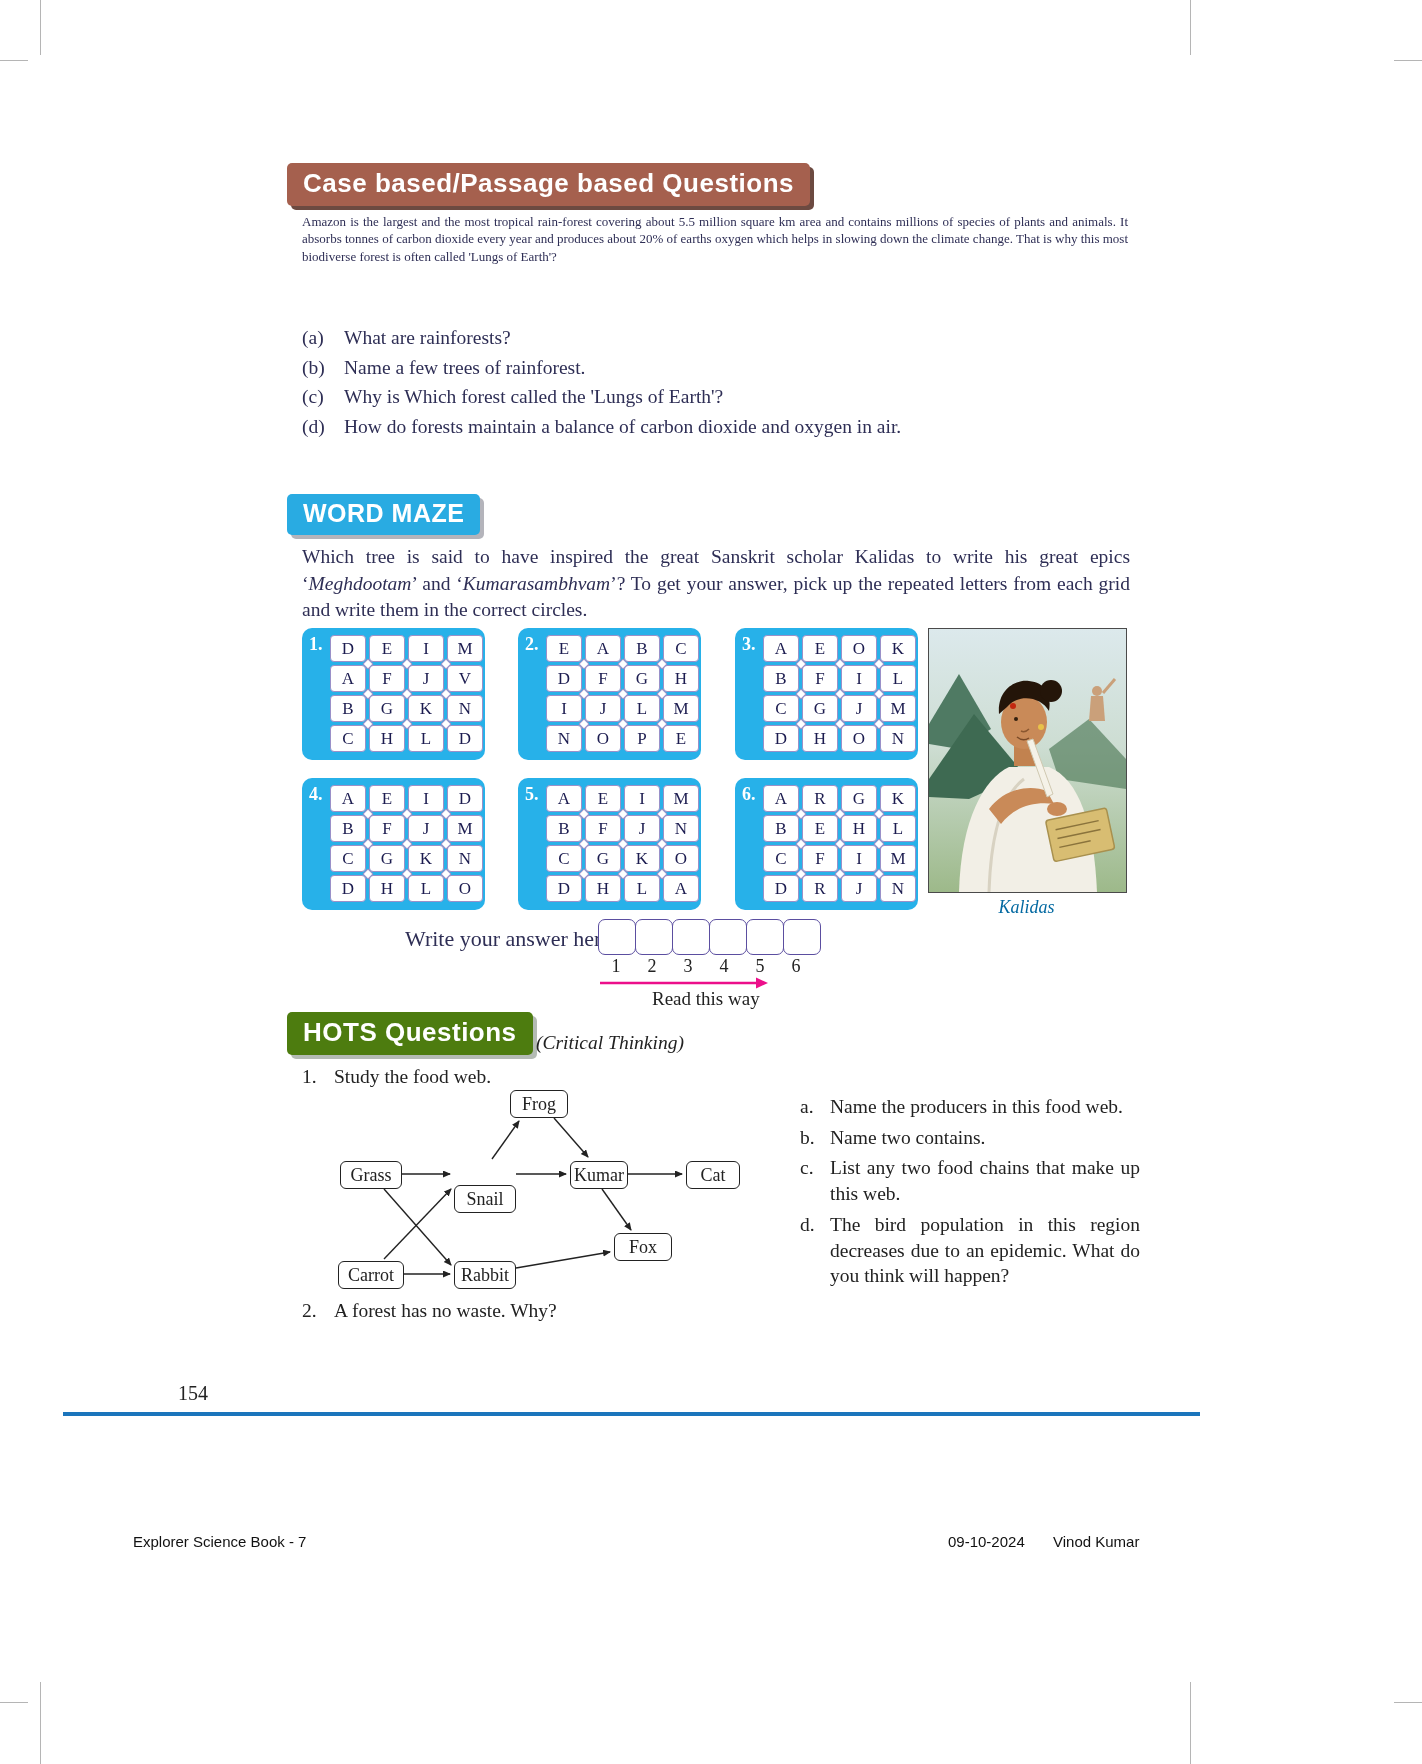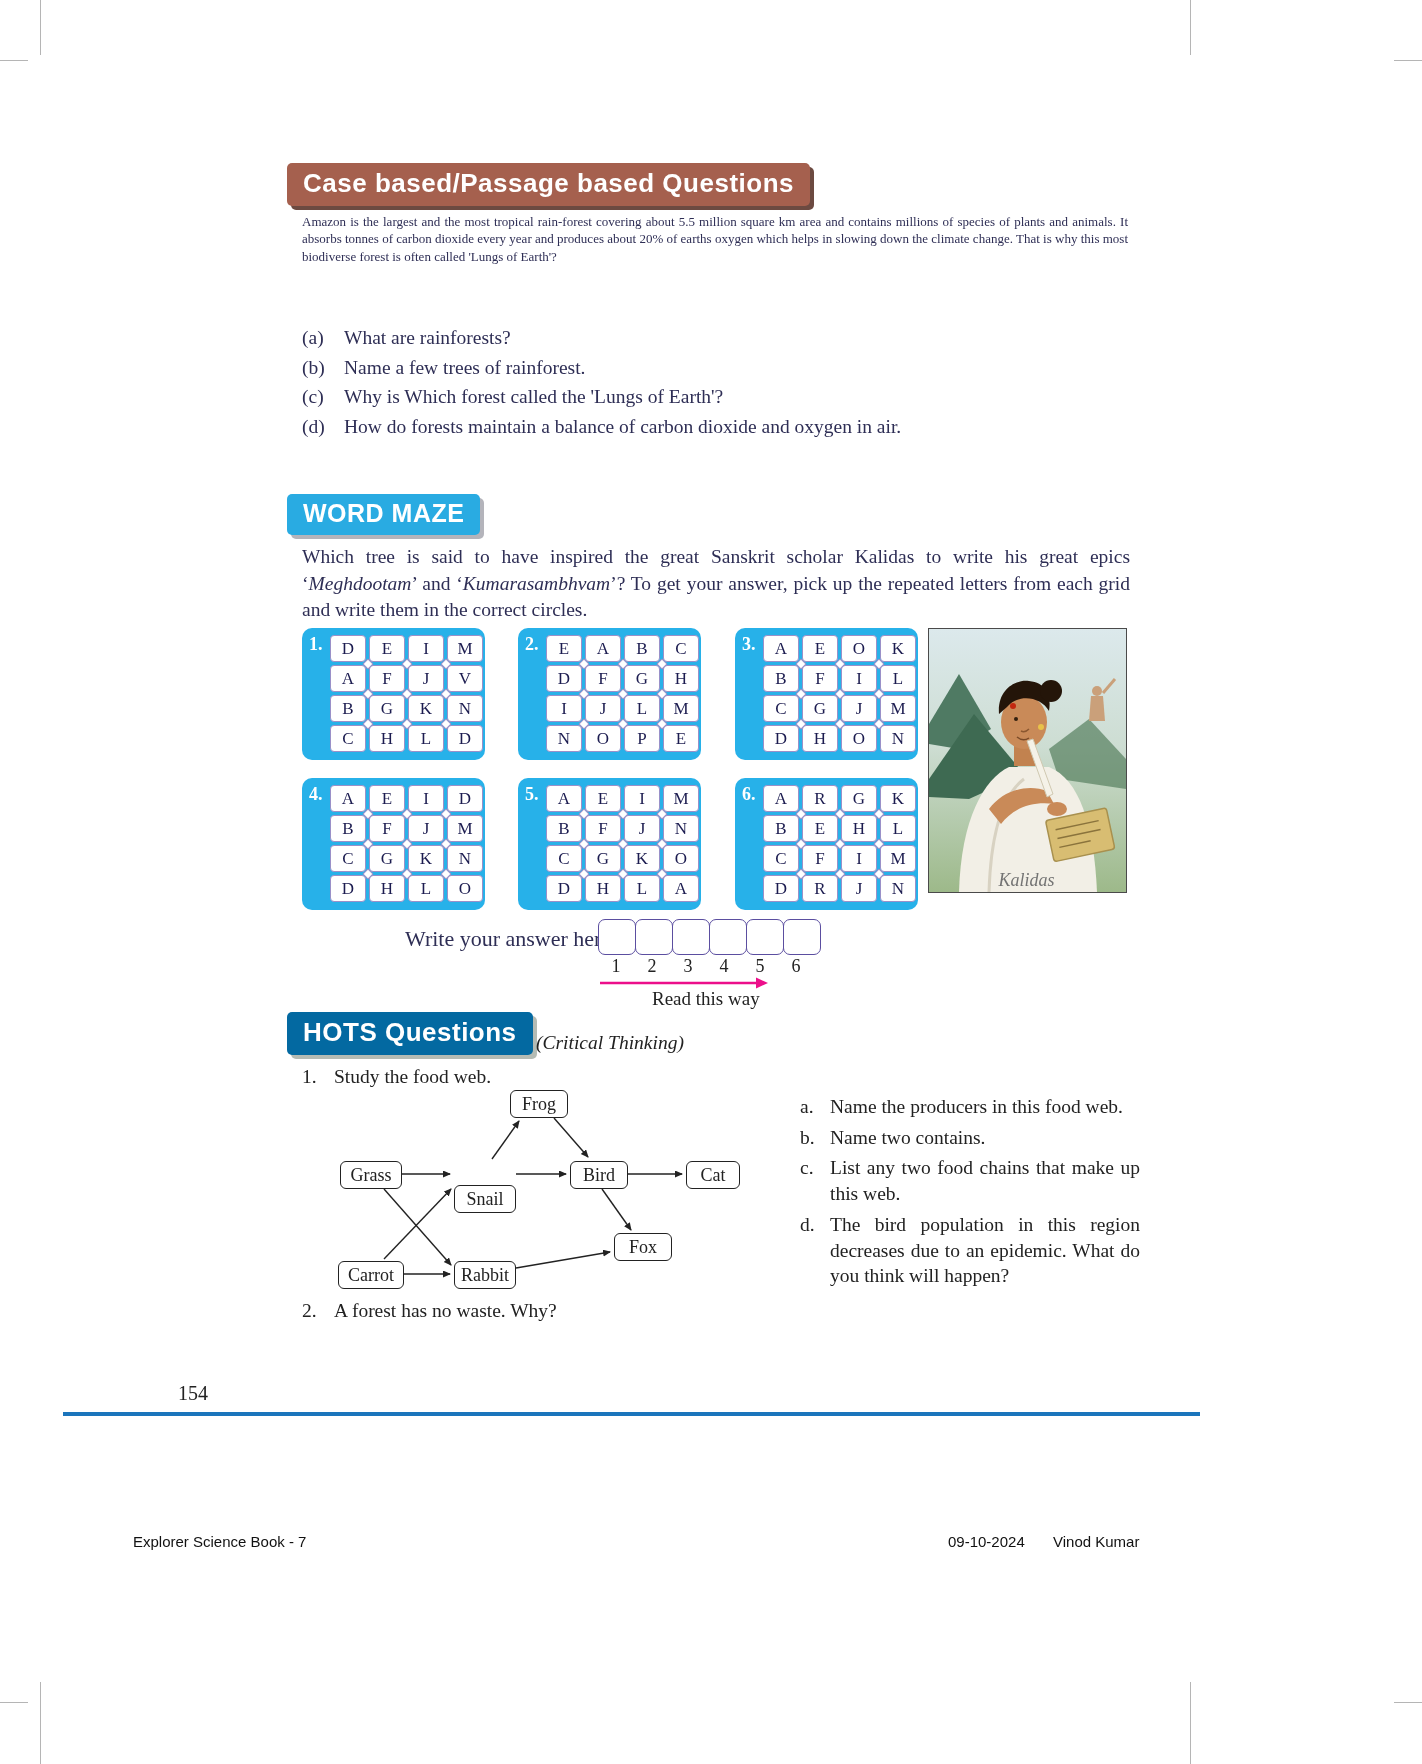--- a/index.html
+++ b/index.html
@@ -9,21 +9,21 @@
 
   
   .crop{position:absolute;background:#b5b5b5;}
 
   
   .banner{position:absolute;color:#fff;font-family:"Liberation Sans", sans-serif;
           font-weight:bold;letter-spacing:0.5px;border-radius:5px;
           padding:5px 16px 7px 16px;font-size:26px;white-space:nowrap;}
   .banner-case{left:287px;top:163px;background:#a5604e;box-shadow:4px 4px 0 rgba(82,42,32,0.85);}
   .banner-maze{left:287px;top:494px;background:#29abe2;box-shadow:4px 4px 0 rgba(40,40,60,0.35);font-size:25px;}
-  .banner-hots{left:287px;top:1012px;background:#0369a1;box-shadow:4px 4px 0 rgba(40,60,40,0.35);}
+  .banner-hots{left:287px;top:1012px;background:#4d7c0f;box-shadow:4px 4px 0 rgba(40,60,40,0.35);}
 
   .passage{left:302px;top:213px;width:826px;font-size:13px;line-height:1.34;
            text-align:justify;}
   .qa-list{left:302px;top:327px;width:826px;}
   .qa-item{display:flex;font-size:19.5px;margin-bottom:7.5px;}
   .qa-label{width:42px;flex:0 0 42px;}
 
   .maze-intro{left:302px;top:544px;width:828px;font-size:19.5px;line-height:1.37;text-align:justify;}
   .maze-intro i{font-style:italic;}
 
@@ -35,21 +35,21 @@
   .cells{position:absolute;left:28px;top:7px;display:grid;
          grid-template-columns:repeat(4,36px);grid-auto-rows:27px;gap:3px;}
   .cell{background:#fff;border:1px solid #9a90c8;border-radius:4px;display:flex;
         align-items:center;justify-content:center;font-size:17px;color:#1c1c50;}
   .joint{position:absolute;width:6px;height:6px;background:#fff;border:1px solid #9a90c8;
          transform:rotate(45deg);border-radius:1px;}
 
   
   .kalidas-frame{left:928px;top:628px;width:197px;height:263px;border:1px solid #4a4a4a;
                  overflow:hidden;background:#cfe0d2;}
-  .kalidas-caption{left:928px;top:870px;width:197px;text-align:center;font-style:italic;font-size:18px;color:#737373;}
+  .kalidas-caption{left:928px;top:897px;width:197px;text-align:center;font-style:italic;font-size:18px;color:#0369a1;}
 
   .answer-label{left:405px;top:926px;font-size:22px;}
   #answer-boxes{position:absolute;left:598px;top:919px;display:flex;}
   .abox{width:36px;height:34px;border:1.6px solid #5b4ea0;border-radius:7px;background:#fff;margin-right:-1px;}
   #answer-nums{position:absolute;left:598px;top:956px;display:flex;font-size:18px;color:#222;}
   .anum{width:36px;text-align:center;}
   .read-arrow{left:600px;top:977px;}
   .read-this-way{left:652px;top:988px;font-size:19px;color:#222;}
 
   .hots-subtitle{left:536px;top:1032px;font-style:italic;font-size:19.5px;color:#222;}
@@ -388,21 +388,21 @@
       <line x1="252" y1="33" x2="286" y2="72" marker-end="url(#ah)"></line>
       <line x1="214" y1="89" x2="264" y2="89" marker-end="url(#ah)"></line>
       <line x1="326" y1="89" x2="380" y2="89" marker-end="url(#ah)"></line>
       <line x1="300" y1="104" x2="329" y2="145" marker-end="url(#ah)"></line>
       <line x1="214" y1="183" x2="308" y2="167" marker-end="url(#ah)"></line>
     </g>
   </svg>
   <div class="fw-box fw-frog">Frog</div>
   <div class="fw-box fw-grass">Grass</div>
   <div class="fw-box fw-snail">Snail</div>
-  <div class="fw-box fw-bird">Bird</div>
+  <div class="fw-box fw-bird">Kumar</div>
   <div class="fw-box fw-cat">Cat</div>
   <div class="fw-box fw-fox">Fox</div>
   <div class="fw-box fw-carrot">Carrot</div>
   <div class="fw-box fw-rabbit">Rabbit</div>
 </div>
 
 <div class="abs hots-subqs">
   <div class="subq">
     <span class="qa-label">a.</span>
     <span>Name the producers in this food web.</span>

